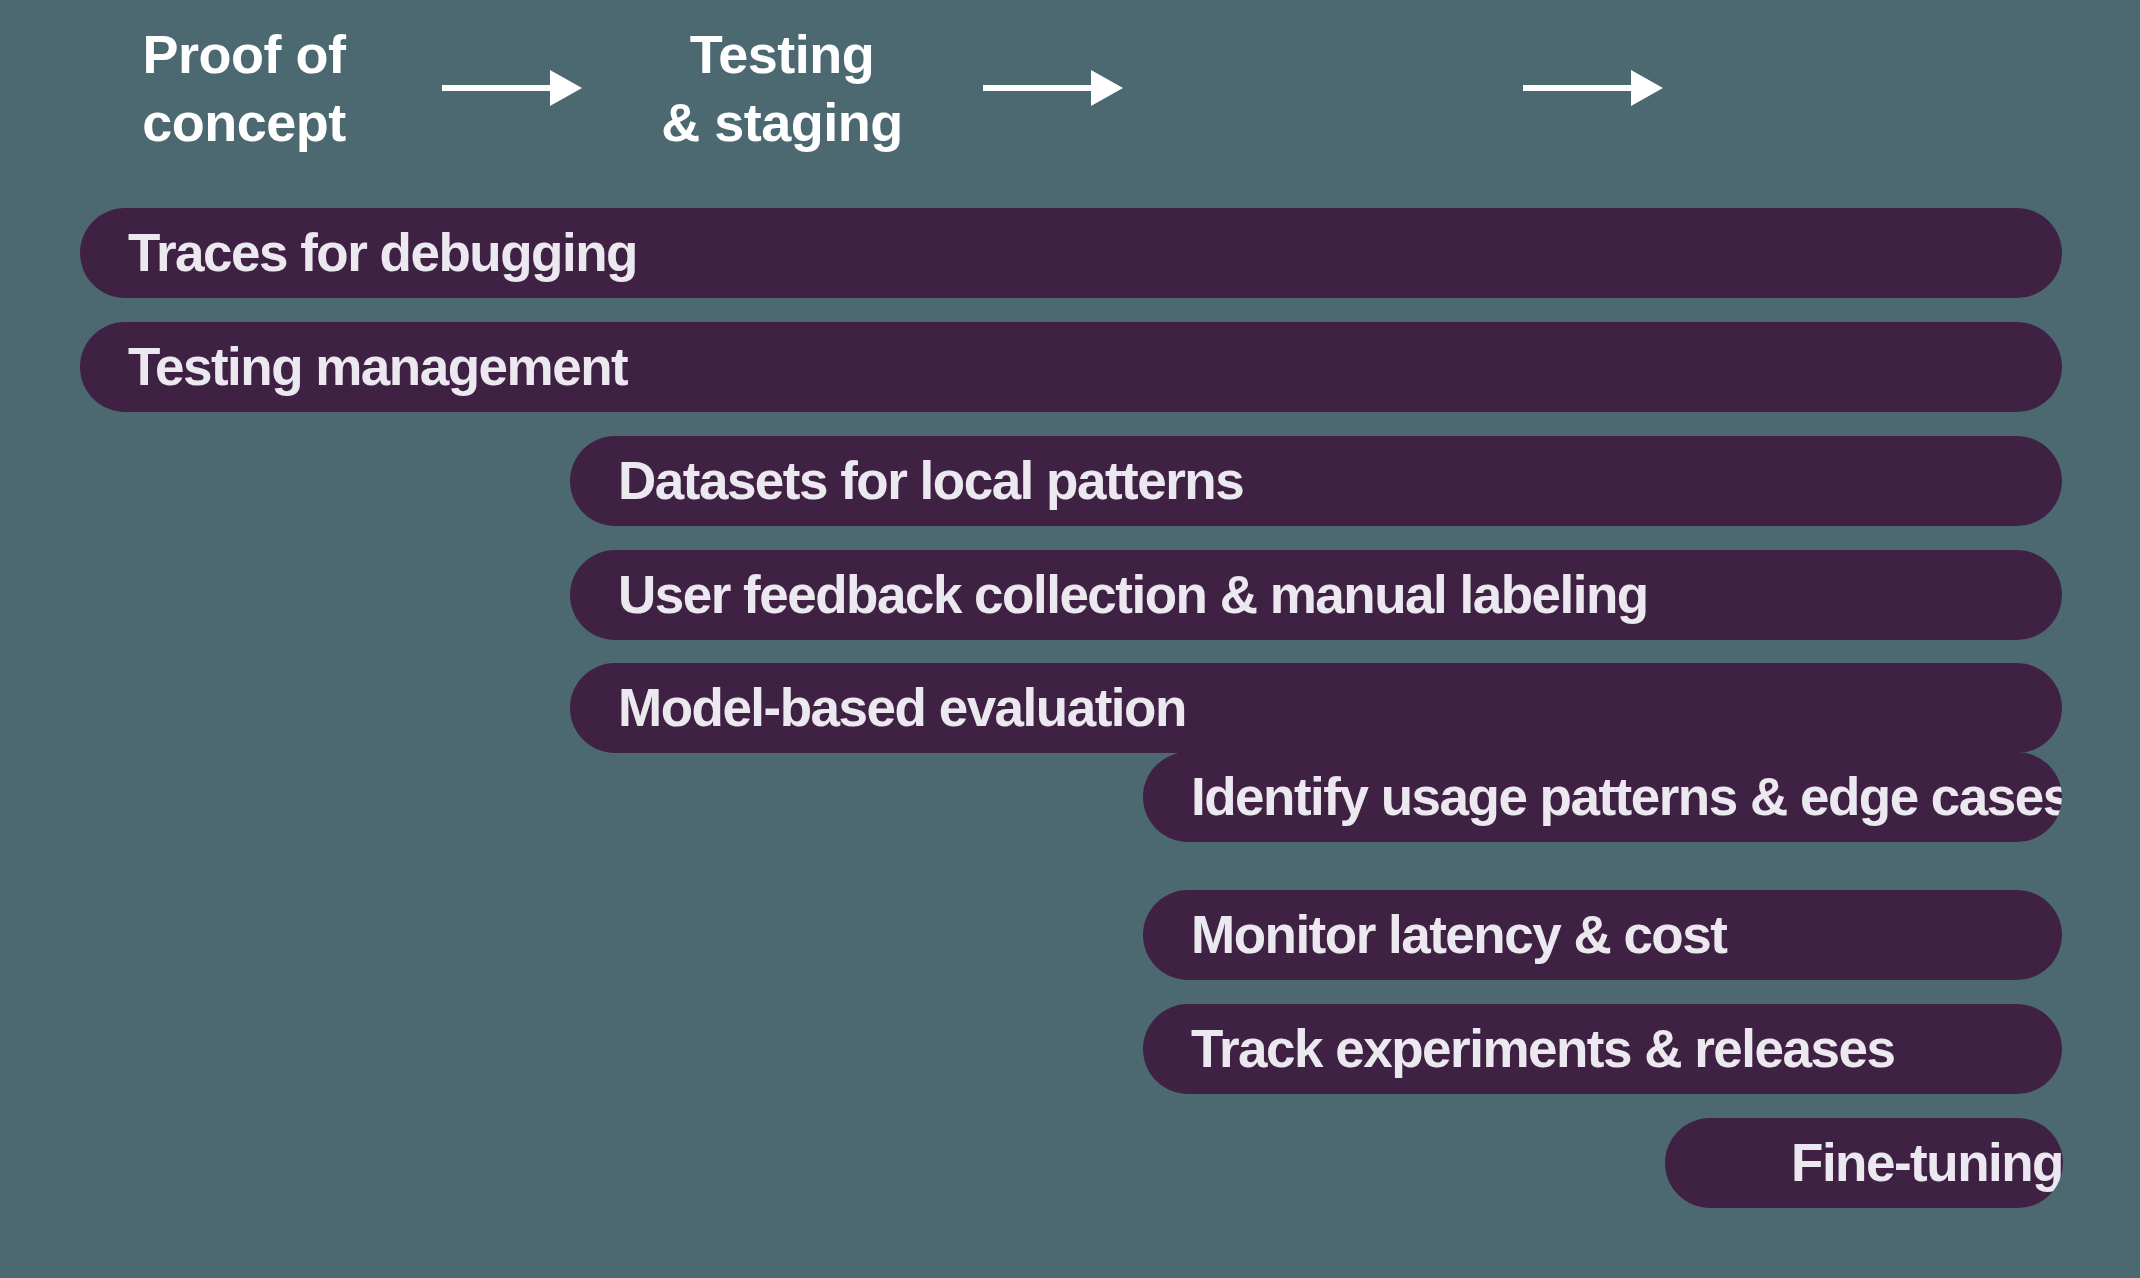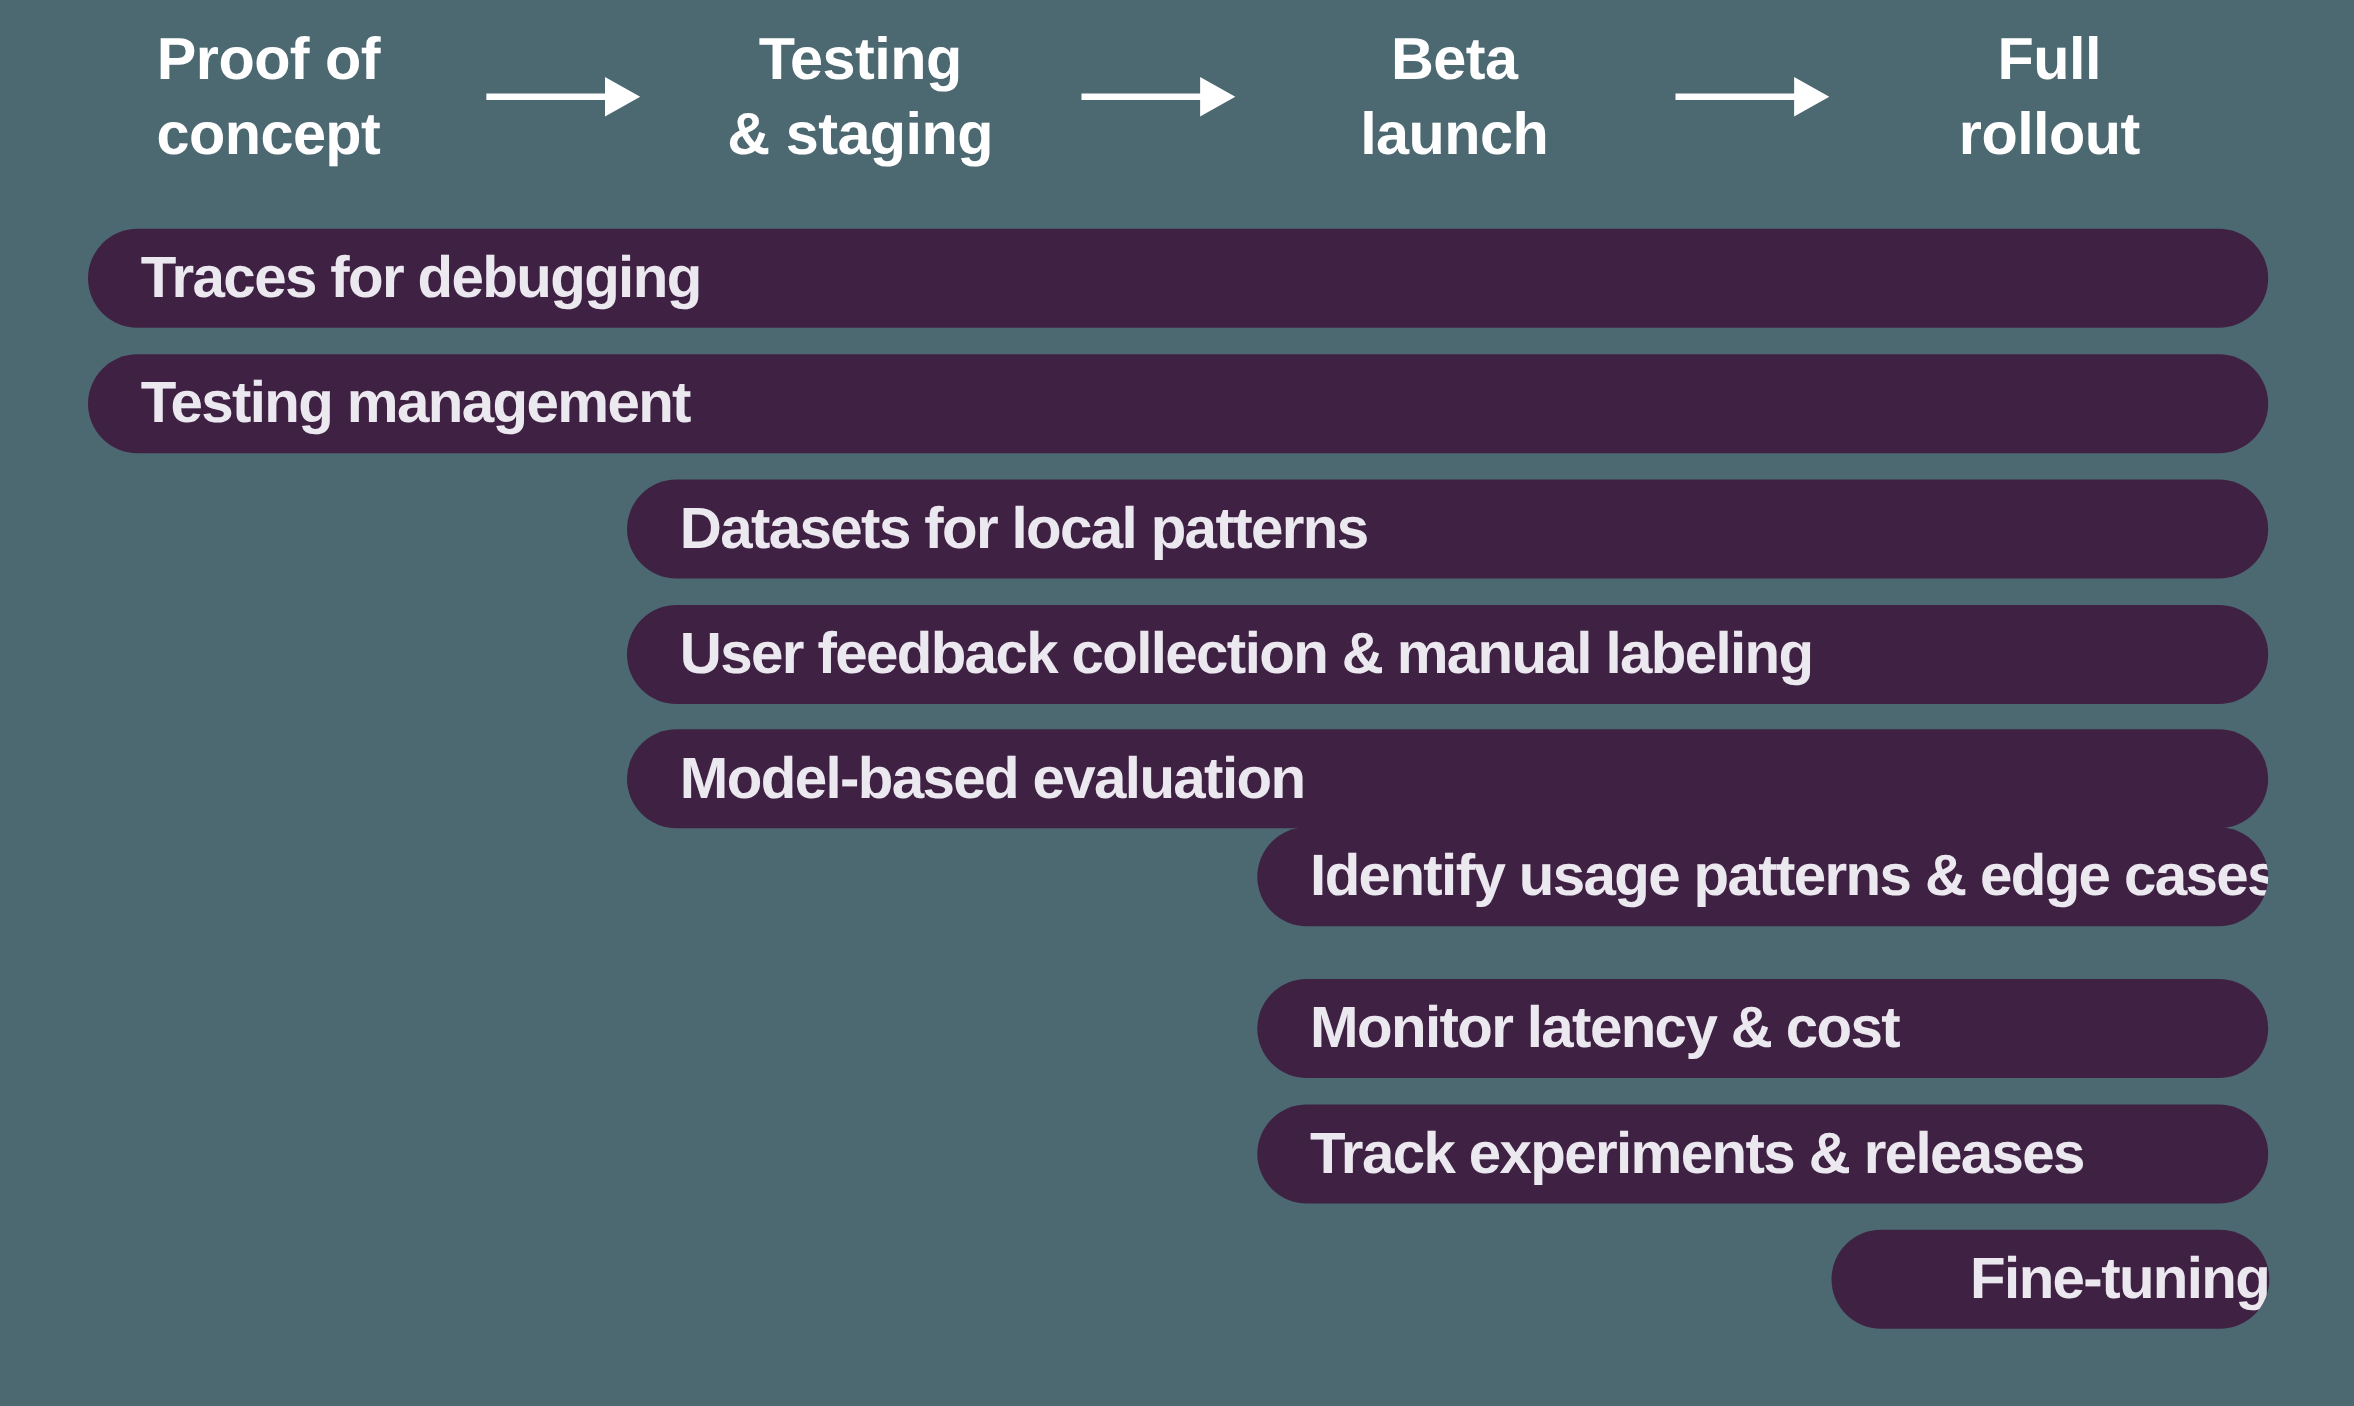--- a/index.html
+++ b/index.html
@@ -60,28 +60,20 @@
 <div class="canvas">
 
   <div class="phase ph1">
     <div>Proof of</div>
     <div>concept</div>
   </div>
   <div class="phase ph2">
     <div>Testing</div>
     <div>&amp; staging</div>
   </div>
-  <div class="phase ph3">
-    <div>Beta</div>
-    <div>launch</div>
-  </div>
-  <div class="phase ph4">
-    <div>Full</div>
-    <div>rollout</div>
-  </div>
 
   <svg class="arrow a1" viewBox="0 0 140 40">
     <line x1="0" y1="20" x2="114" y2="20"></line>
     <polygon points="108,2 140,20 108,38"></polygon>
   </svg>
   <svg class="arrow a2" viewBox="0 0 140 40">
     <line x1="0" y1="20" x2="114" y2="20"></line>
     <polygon points="108,2 140,20 108,38"></polygon>
   </svg>
   <svg class="arrow a3" viewBox="0 0 140 40">

